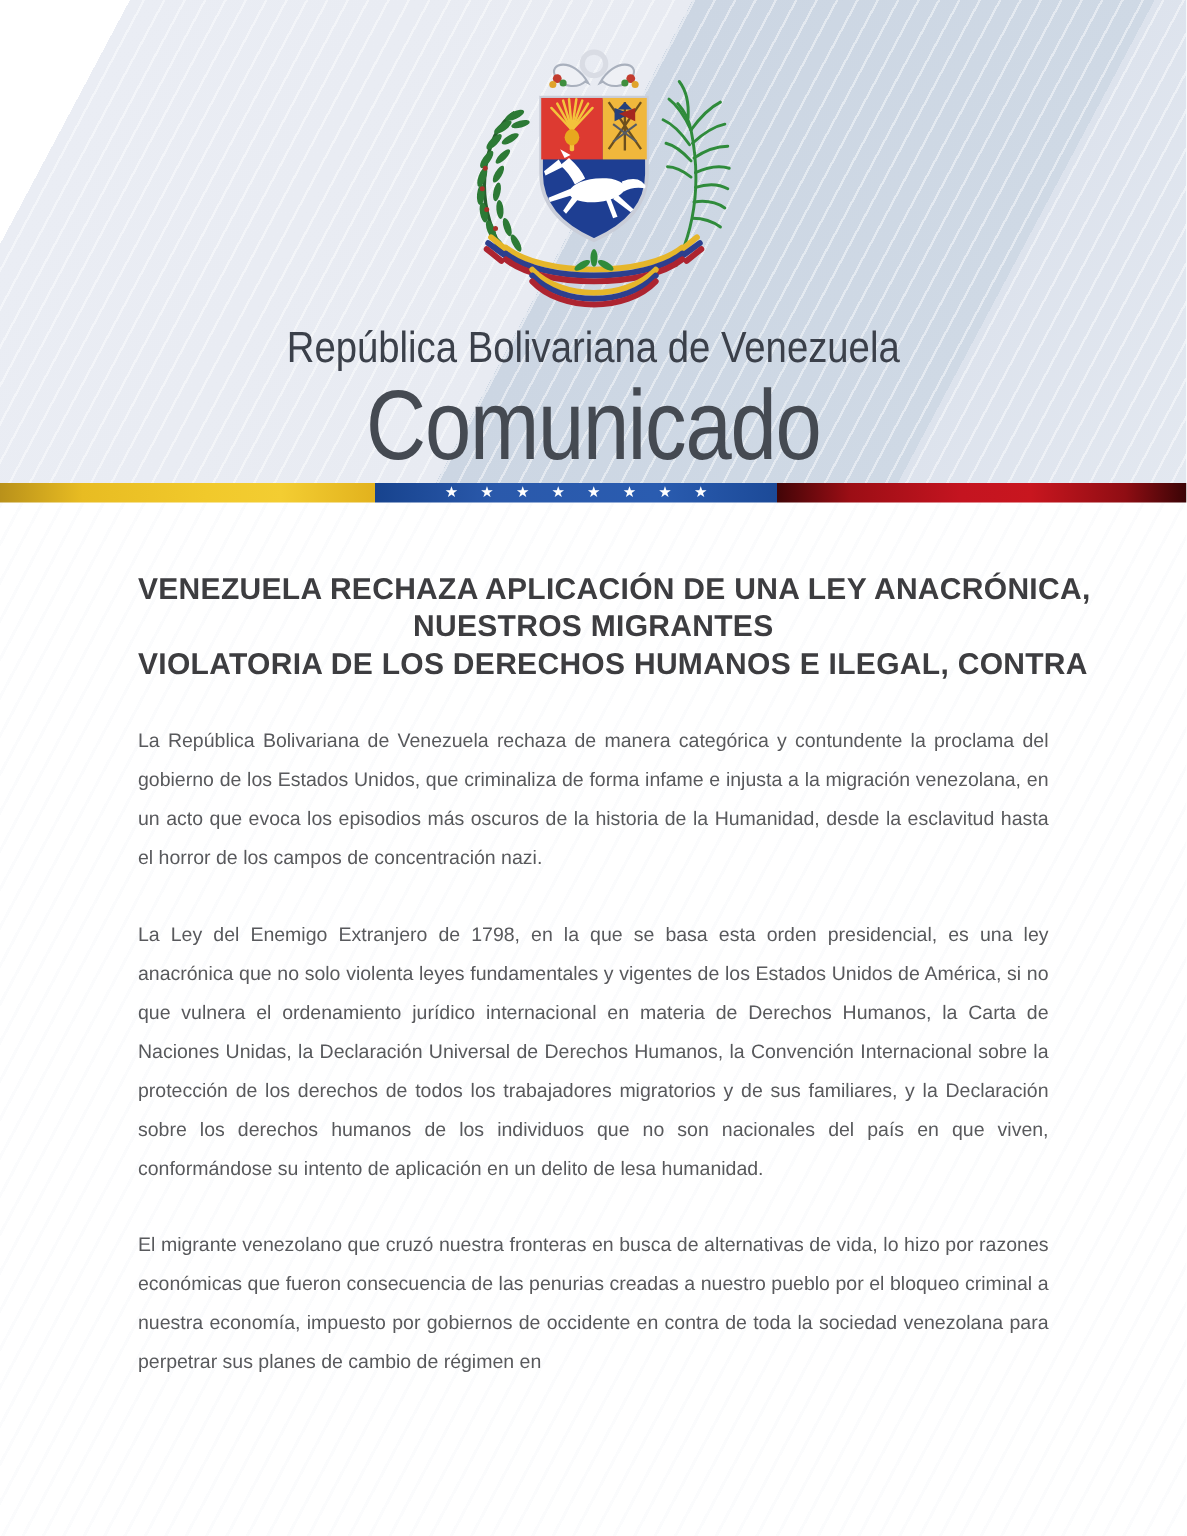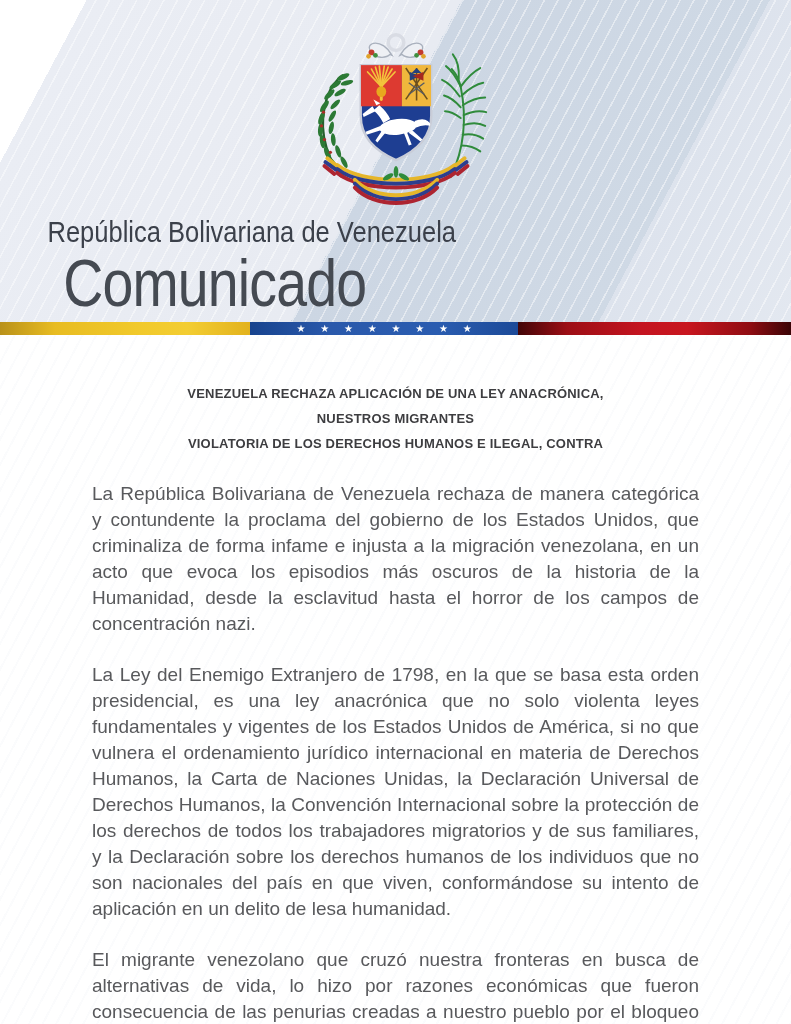--- a/index.html
+++ b/index.html
@@ -8,21 +8,21 @@
     font-family: "Liberation Sans", sans-serif;
     background: #ffffff;
     width: 791px; height: 1024px;
     overflow: hidden;
   }
   .page { width: 791px; height: 1024px; position: relative; }
 
   
   .masthead {
     height: 322px;
-    text-align: left;
+    text-align: center;
     position: relative;
     background:
       repeating-linear-gradient(118deg, rgba(255,255,255,.45) 0 1.5px, rgba(255,255,255,0) 1.5px 12px),
       linear-gradient(118deg, #ffffff 0%, #ffffff 9%, #eaedf4 9%, #e8ebf2 48%, #ccd6e3 48%, #cfd9e5 80%, #dde3ed 80%, #e3e8f0 100%);
     overflow: hidden;
   }
   .emblem { margin: 22px auto 0; width: 238px; height: 196px; }
   .country {
     margin-top: -2px;
     font-size: 29px;
@@ -69,28 +69,28 @@
     height: 689px;
     padding: 46px 92px 0;
     background:
       repeating-linear-gradient(118deg, rgba(196,206,224,.07) 0 2px, rgba(255,255,255,0) 2px 12px),
       #ffffff;
   }
   .title { text-align: center; margin-bottom: 25px; }
   .title .tl {
     display: block;
     white-space: nowrap;
-    font-size: 13px;
+    font-size: 20px;
     font-weight: bold;
     line-height: 25px;
     color: #3d3d40;
     letter-spacing: .2px;
   }
   .para {
-    font-size: 19px;
+    font-size: 13px;
     line-height: 26px;
     color: #58595c;
     text-align: justify;
     margin-bottom: 25px;
   }
 </style>
 </head>
 <body>
 
 <div class="page">

